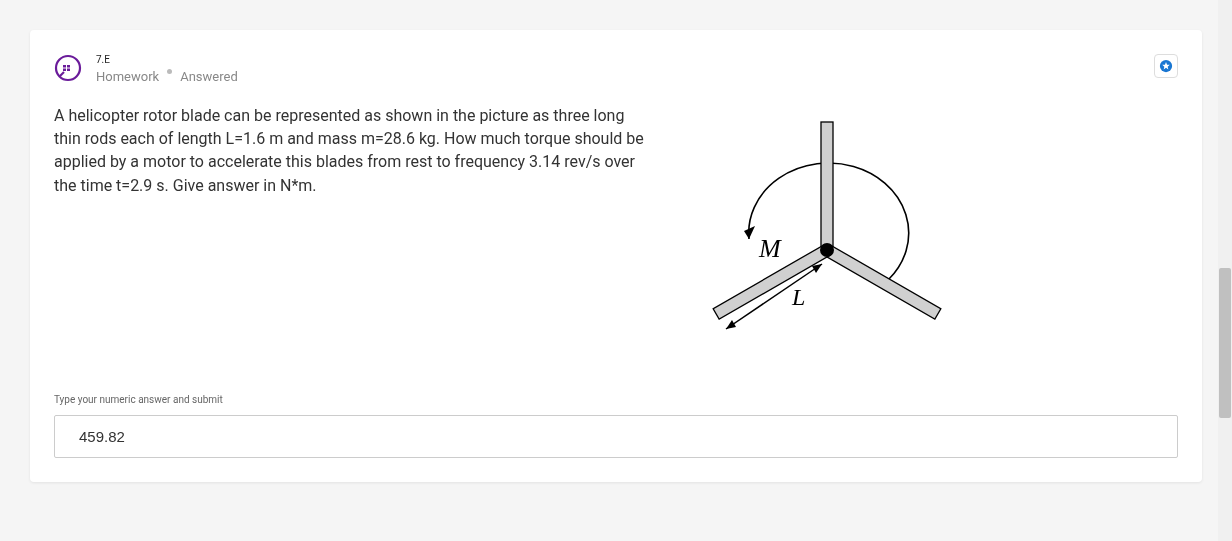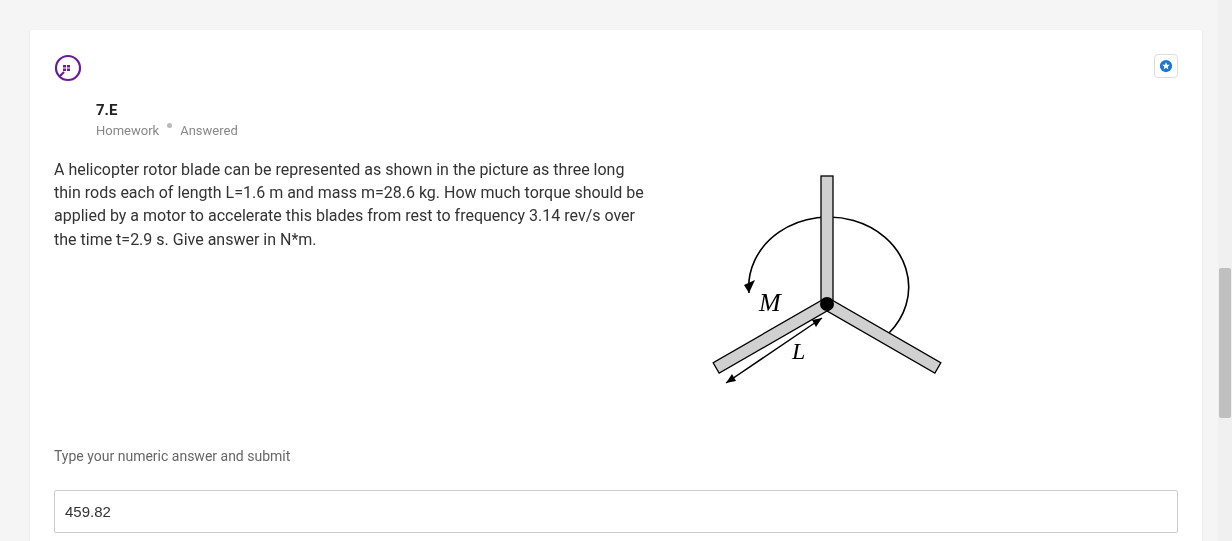--- a/index.html
+++ b/index.html
@@ -35,25 +35,24 @@
     .chat-icon {
       width: 28px;
       height: 28px;
       margin-right: 14px;
       flex-shrink: 0;
     }
     .header-text {
       flex: 1;
     }
     .question-number {
-      font-size: 15px;
-      font-weight: 700;
+      font-size: 10px;
+      font-weight: 400;
       color: #222;
       margin-bottom: 4px;
-      margin-top: 47px;
     }
     .status-line {
       font-size: 13px;
       color: #888;
       display: flex;
       align-items: flex-start;
       gap: 8px;
     }
     .status-dot {
       width: 5px;
@@ -83,28 +82,28 @@
       color: #333;
       max-width: 600px;
     }
     .diagram-area {
       width: 300px;
       height: 260px;
       flex-shrink: 0;
       position: relative;
     }
     .input-label {
-      font-size: 14px;
+      font-size: 10px;
       color: #666;
       margin-top: 30px;
-      margin-bottom: 26px;
+      margin-bottom: 10px;
     }
     .answer-input {
       width: 100%;
-      padding: 12px 10px;
+      padding: 12px 24px;
       font-size: 15px;
       border: 1px solid #ccc;
       border-radius: 2px;
       color: #333;
       outline: none;
     }
     .scrollbar-track {
       position: absolute;
       right: 0;
       top: 0;

